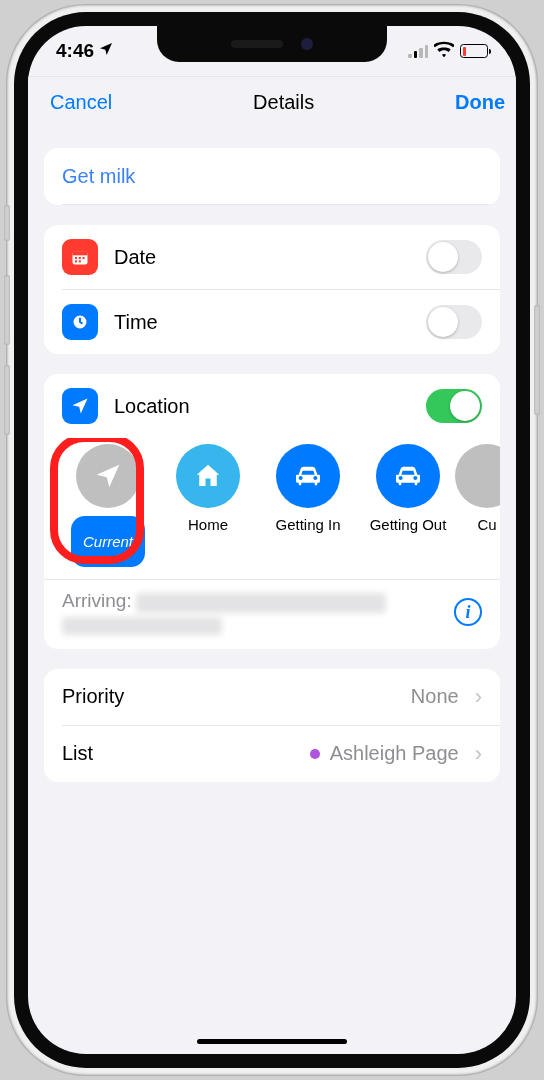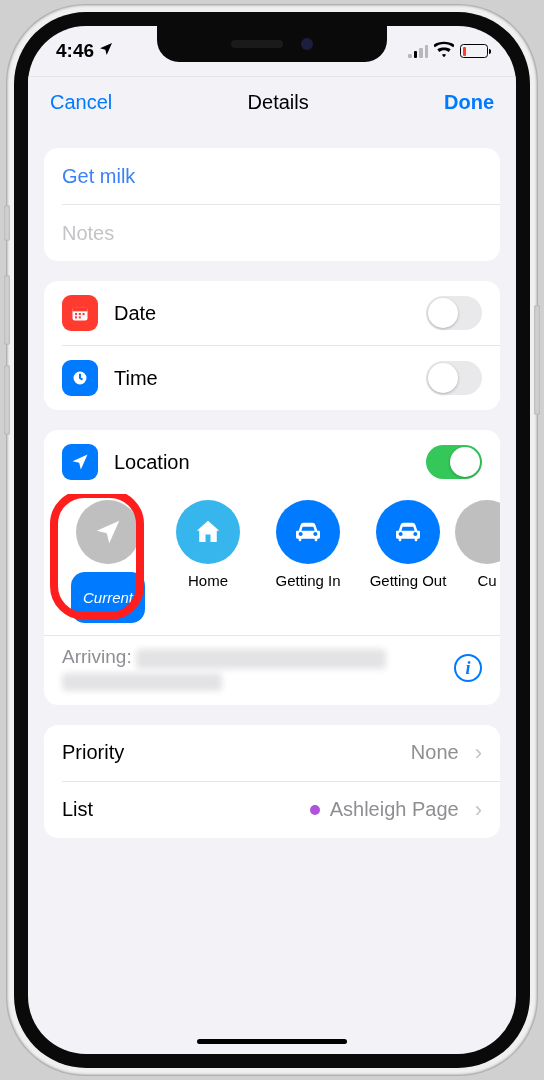--- a/index.html
+++ b/index.html
@@ -46,21 +46,21 @@
     .cell-bars { display: flex; align-items: flex-end; gap: 2px; height: 14px; }
     .cell-bars span { width: 3.5px; background: #b8b8b8; border-radius: 1px; }
     .cell-bars span:nth-child(1){height:4px;} .cell-bars span:nth-child(2){height:7px; background:#000;}
     .cell-bars span:nth-child(3){height:10px;} .cell-bars span:nth-child(4){height:13px;}
     .battery { width: 28px; height: 14px; border: 1.5px solid #000; border-radius: 3.5px; position: relative; padding: 1.5px; }
     .battery::after { content:""; position: absolute; right: -4px; top: 4px; width: 2.5px; height: 5px; background:#000; border-radius: 0 2px 2px 0; }
     .battery-fill { height: 100%; width: 14%; background: #ff3b30; border-radius: 1px; }
     
     .nav-bar {
       display: flex; justify-content: space-between; align-items: center;
-      padding: 14px 22px 14px 22px; background: #f2f2f7;
+      padding: 14px 11px 14px 22px; background: #f2f2f7;
       border-top: 1px solid rgba(0,0,0,.05);
     }
     .nav-cancel, .nav-done { font-size: 20px; color: #007aff; }
     .nav-done { font-weight: 600; }
     .nav-title { font-size: 20px; font-weight: 400; color: #000; }
     .content { flex: 1; overflow: hidden; padding: 0 16px 20px 16px; }
     .card { background: #fff; border-radius: 14px; margin-top: 20px; overflow: hidden; }
     .row { display: flex; align-items: center; padding: 14px 18px; min-height: 56px; }
     .sep { height: 1px; background: #e5e5ea; margin-left: 18px; }
     .sep-full { height: 1px; background: #e5e5ea; }
@@ -153,23 +153,20 @@
         <span class="nav-done">Done</span>
       </div>
 
       <div class="content">
 
         <div class="card">
           <div class="row">
             <span class="title-input">Get milk</span>
           </div>
           <div class="sep"></div>
-          <div class="row">
-            <span class="notes-ph">Notes</span>
-          </div>
         </div>
 
         <div class="card">
           <div class="row">
             <div class="icon-square icon-date">
               <svg width="20" height="20" viewBox="0 0 24 24" fill="#fff">
                   <rect x="3" y="5" width="18" height="16" rx="3"></rect>
                   <rect x="3" y="5" width="18" height="5" fill="#ff3b30"></rect>
                   <rect x="6" y="12" width="2.5" height="2.5" fill="#ff3b30"></rect>
                   <rect x="10.5" y="12" width="2.5" height="2.5" fill="#ff3b30"></rect>

